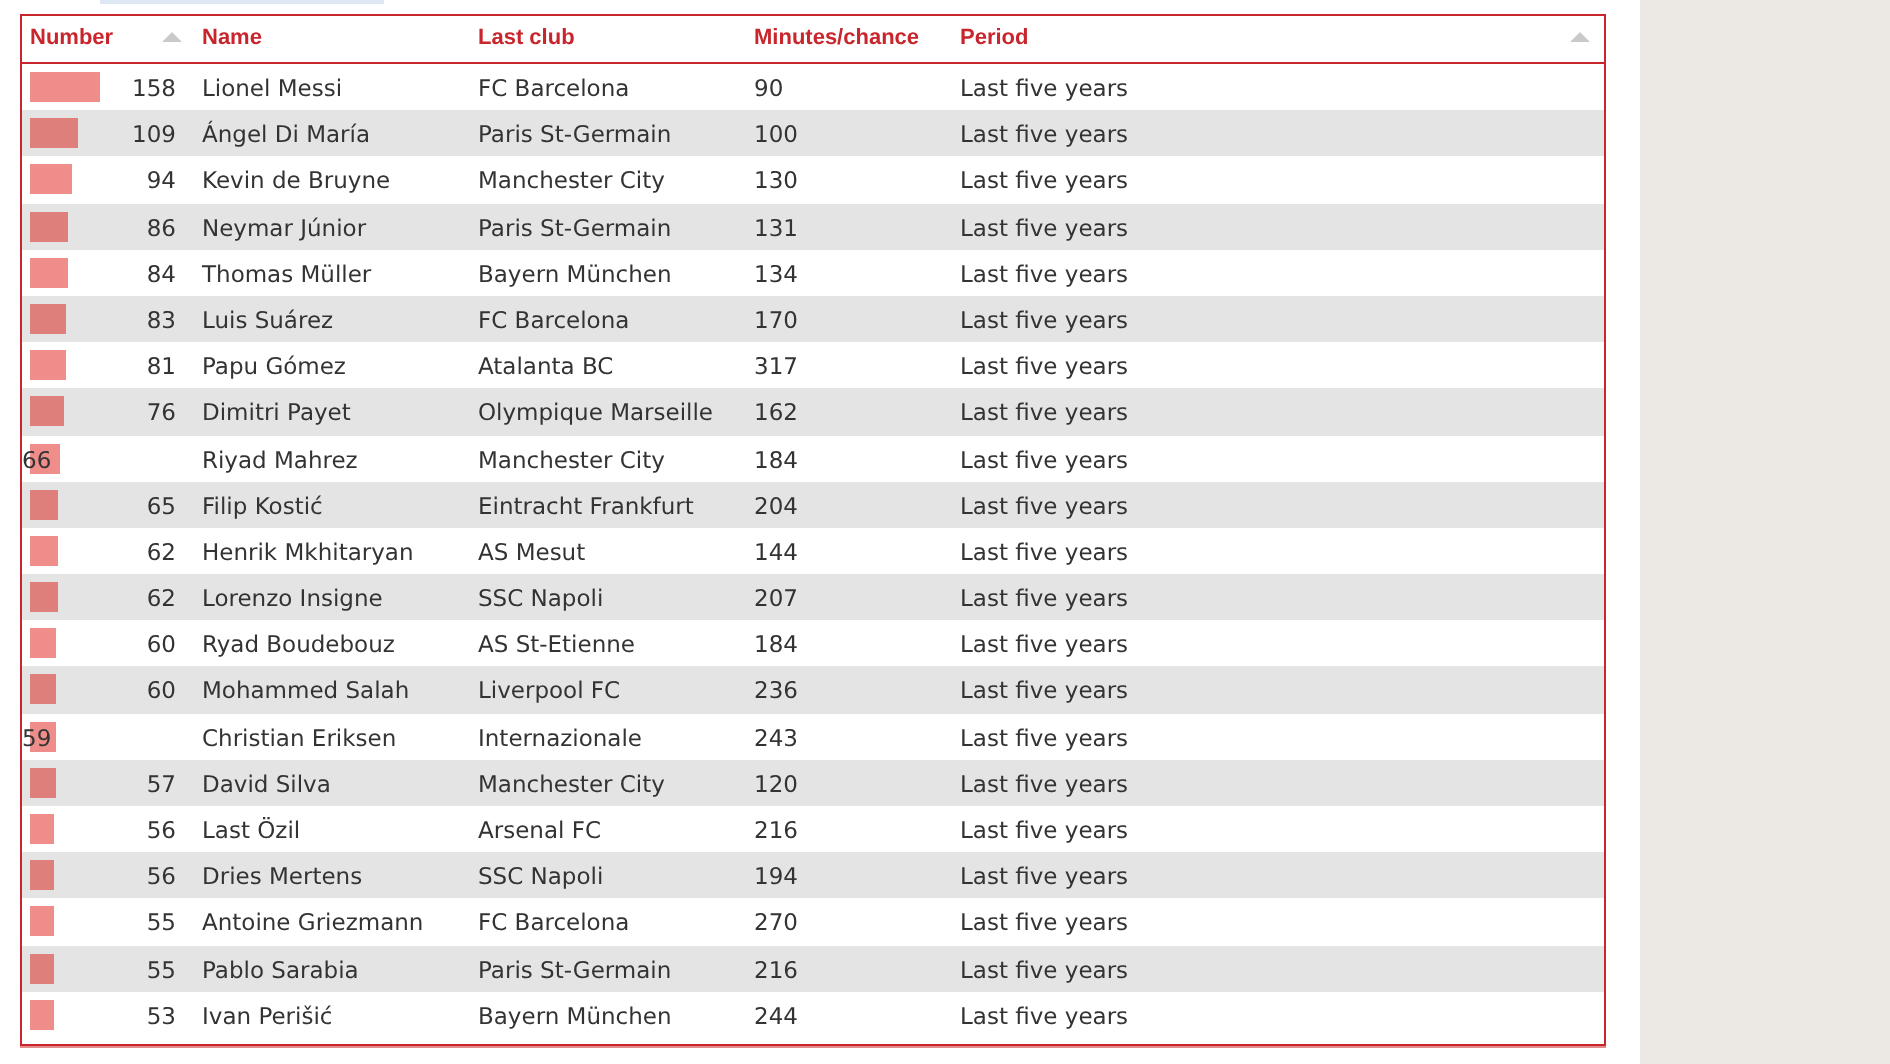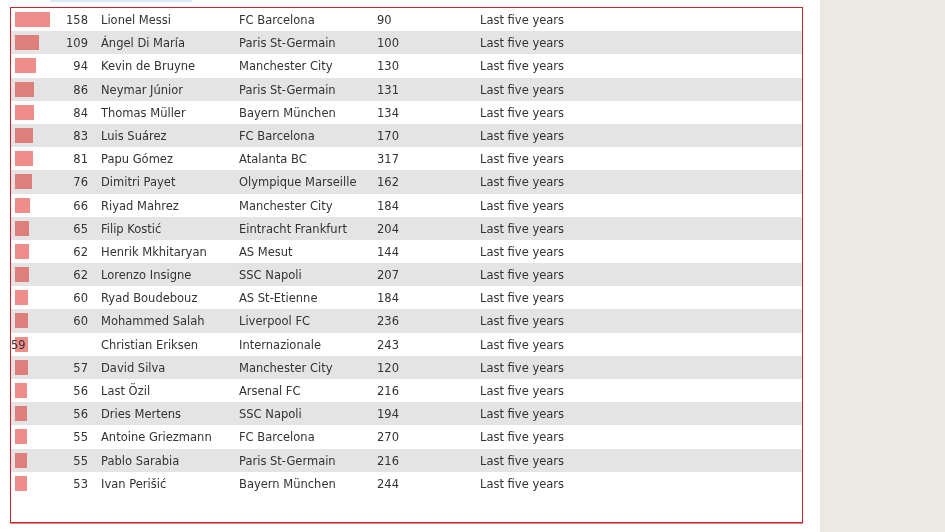--- a/index.html
+++ b/index.html
@@ -44,20 +44,29 @@
   .bar { position: absolute; left: 4px; top: 4px; height: 15px; }
   .cell { position: absolute; top: 5px; white-space: nowrap; }
 </style>
 </head>
 <body>
 
 <div class="top-strip"></div>
 <div class="right-panel"></div>
 
 <div class="table-wrap">
+  <div class="thead">
+    <span class="th" style="left:4px">Number</span>
+    <span class="sort-icon" style="left:70px"></span>
+    <span class="th" style="left:90px">Name</span>
+    <span class="th" style="left:228px">Last club</span>
+    <span class="th" style="left:366px">Minutes/chance</span>
+    <span class="th" style="left:469px">Period</span>
+    <span class="sort-icon" style="left:774px"></span>
+  </div>
   <div id="tbody">
       <div class="row">
         <span class="bar" style="width:35px;background:#ee8d8a"></span>
         <span class="cell" style="left:0;width:77px;text-align:right">158</span>
         <span class="cell" style="left:90px">Lionel Messi</span>
         <span class="cell" style="left:228px">FC Barcelona</span>
         <span class="cell" style="left:366px">90</span>
         <span class="cell" style="left:469px">Last five years</span>
       </div>
       <div class="row alt">
@@ -111,21 +120,21 @@
       <div class="row alt">
         <span class="bar" style="width:17px;background:#df7f7c"></span>
         <span class="cell" style="left:0;width:77px;text-align:right">76</span>
         <span class="cell" style="left:90px">Dimitri Payet</span>
         <span class="cell" style="left:228px">Olympique Marseille</span>
         <span class="cell" style="left:366px">162</span>
         <span class="cell" style="left:469px">Last five years</span>
       </div>
       <div class="row">
         <span class="bar" style="width:15px;background:#ee8d8a"></span>
-        <span class="cell" style="left:0;width:77px;text-align:right">66</span>
+        <span class="cell" style="left:0;width:77px;text-align:left">66</span>
         <span class="cell" style="left:90px">Riyad Mahrez</span>
         <span class="cell" style="left:228px">Manchester City</span>
         <span class="cell" style="left:366px">184</span>
         <span class="cell" style="left:469px">Last five years</span>
       </div>
       <div class="row alt">
         <span class="bar" style="width:14px;background:#df7f7c"></span>
         <span class="cell" style="left:0;width:77px;text-align:right">65</span>
         <span class="cell" style="left:90px">Filip Kostić</span>
         <span class="cell" style="left:228px">Eintracht Frankfurt</span>

